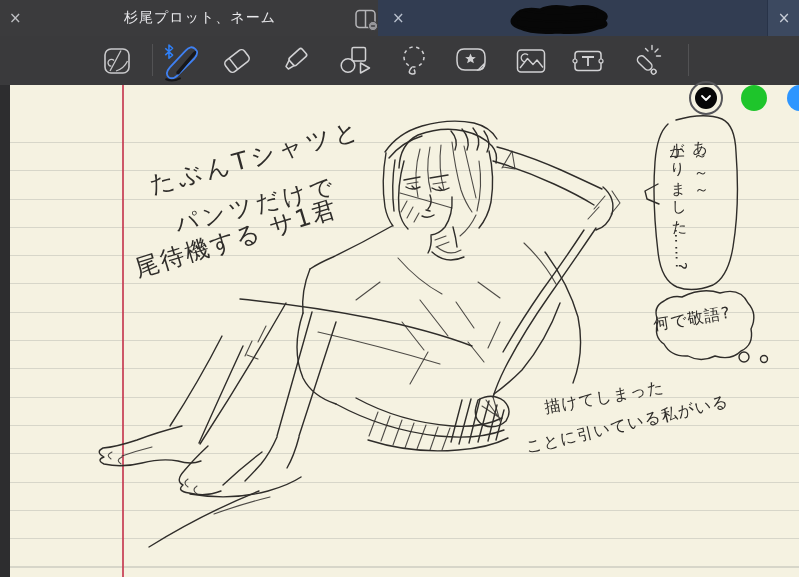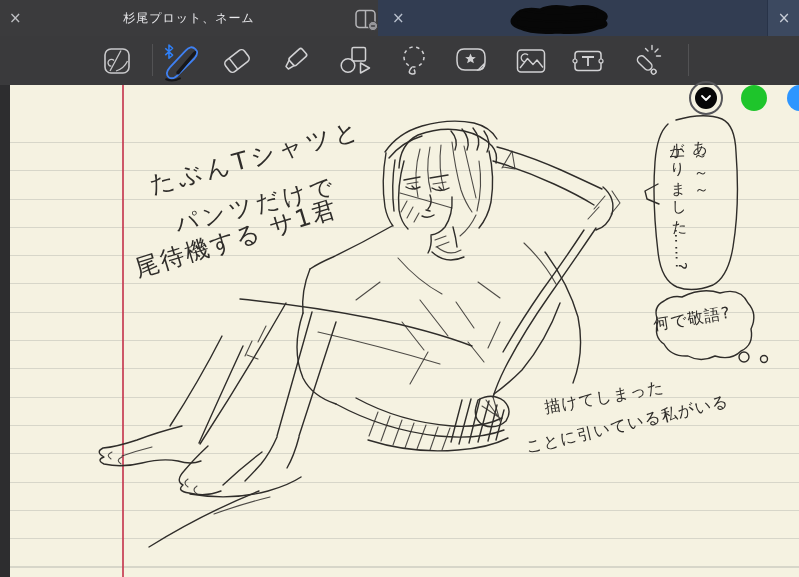--- a/index.html
+++ b/index.html
@@ -6,22 +6,22 @@
   body{
     width:799px;height:577px;overflow:hidden;position:relative;
     background:#2d2d2f;
     font-family:"DejaVu Sans", sans-serif;
     -webkit-font-smoothing:antialiased;
   }
   
   .tabbar{position:absolute;left:0;top:0;width:799px;height:36px;background:#3b3b3d;z-index:30;}
   .tab-close-left{position:absolute;left:9px;top:0;height:36px;display:flex;align-items:center;
     color:#bfc0c4;font-size:15px;cursor:default;}
-  .tab1-title{position:absolute;left:0;top:0;width:378px;height:36px;display:flex;align-items:center;justify-content:center;
-    color:#e9e9ec;font-size:12px;letter-spacing:1px;}
+  .tab1-title{position:absolute;left:11px;top:0;width:378px;height:36px;display:flex;align-items:center;justify-content:center;
+    color:#e9e9ec;font-size:14px;letter-spacing:1px;}
   .split-icon{position:absolute;left:354px;top:7px;}
   .tab2{position:absolute;left:378px;top:0;width:389px;height:36px;background:#323d52;}
   .tab2-close{position:absolute;left:14px;top:0;height:36px;display:flex;align-items:center;color:#b9c1ce;font-size:15px;}
   .scribble-svg{position:absolute;left:128px;top:2px;}
   .tabbar-right{position:absolute;left:767px;top:0;width:32px;height:36px;background:#3c4960;border-left:1px solid #283348;
     display:flex;align-items:center;justify-content:center;color:#c8cdd6;font-size:15px;}
   
   .toolbar{position:absolute;left:0;top:36px;width:799px;height:49px;background:#3a3a3c;z-index:29;}
   .tool{position:absolute;top:4px;width:42px;height:42px;display:flex;align-items:center;justify-content:center;border-radius:8px;}
   .sep{position:absolute;top:8px;width:1px;height:32px;background:#525254;}

